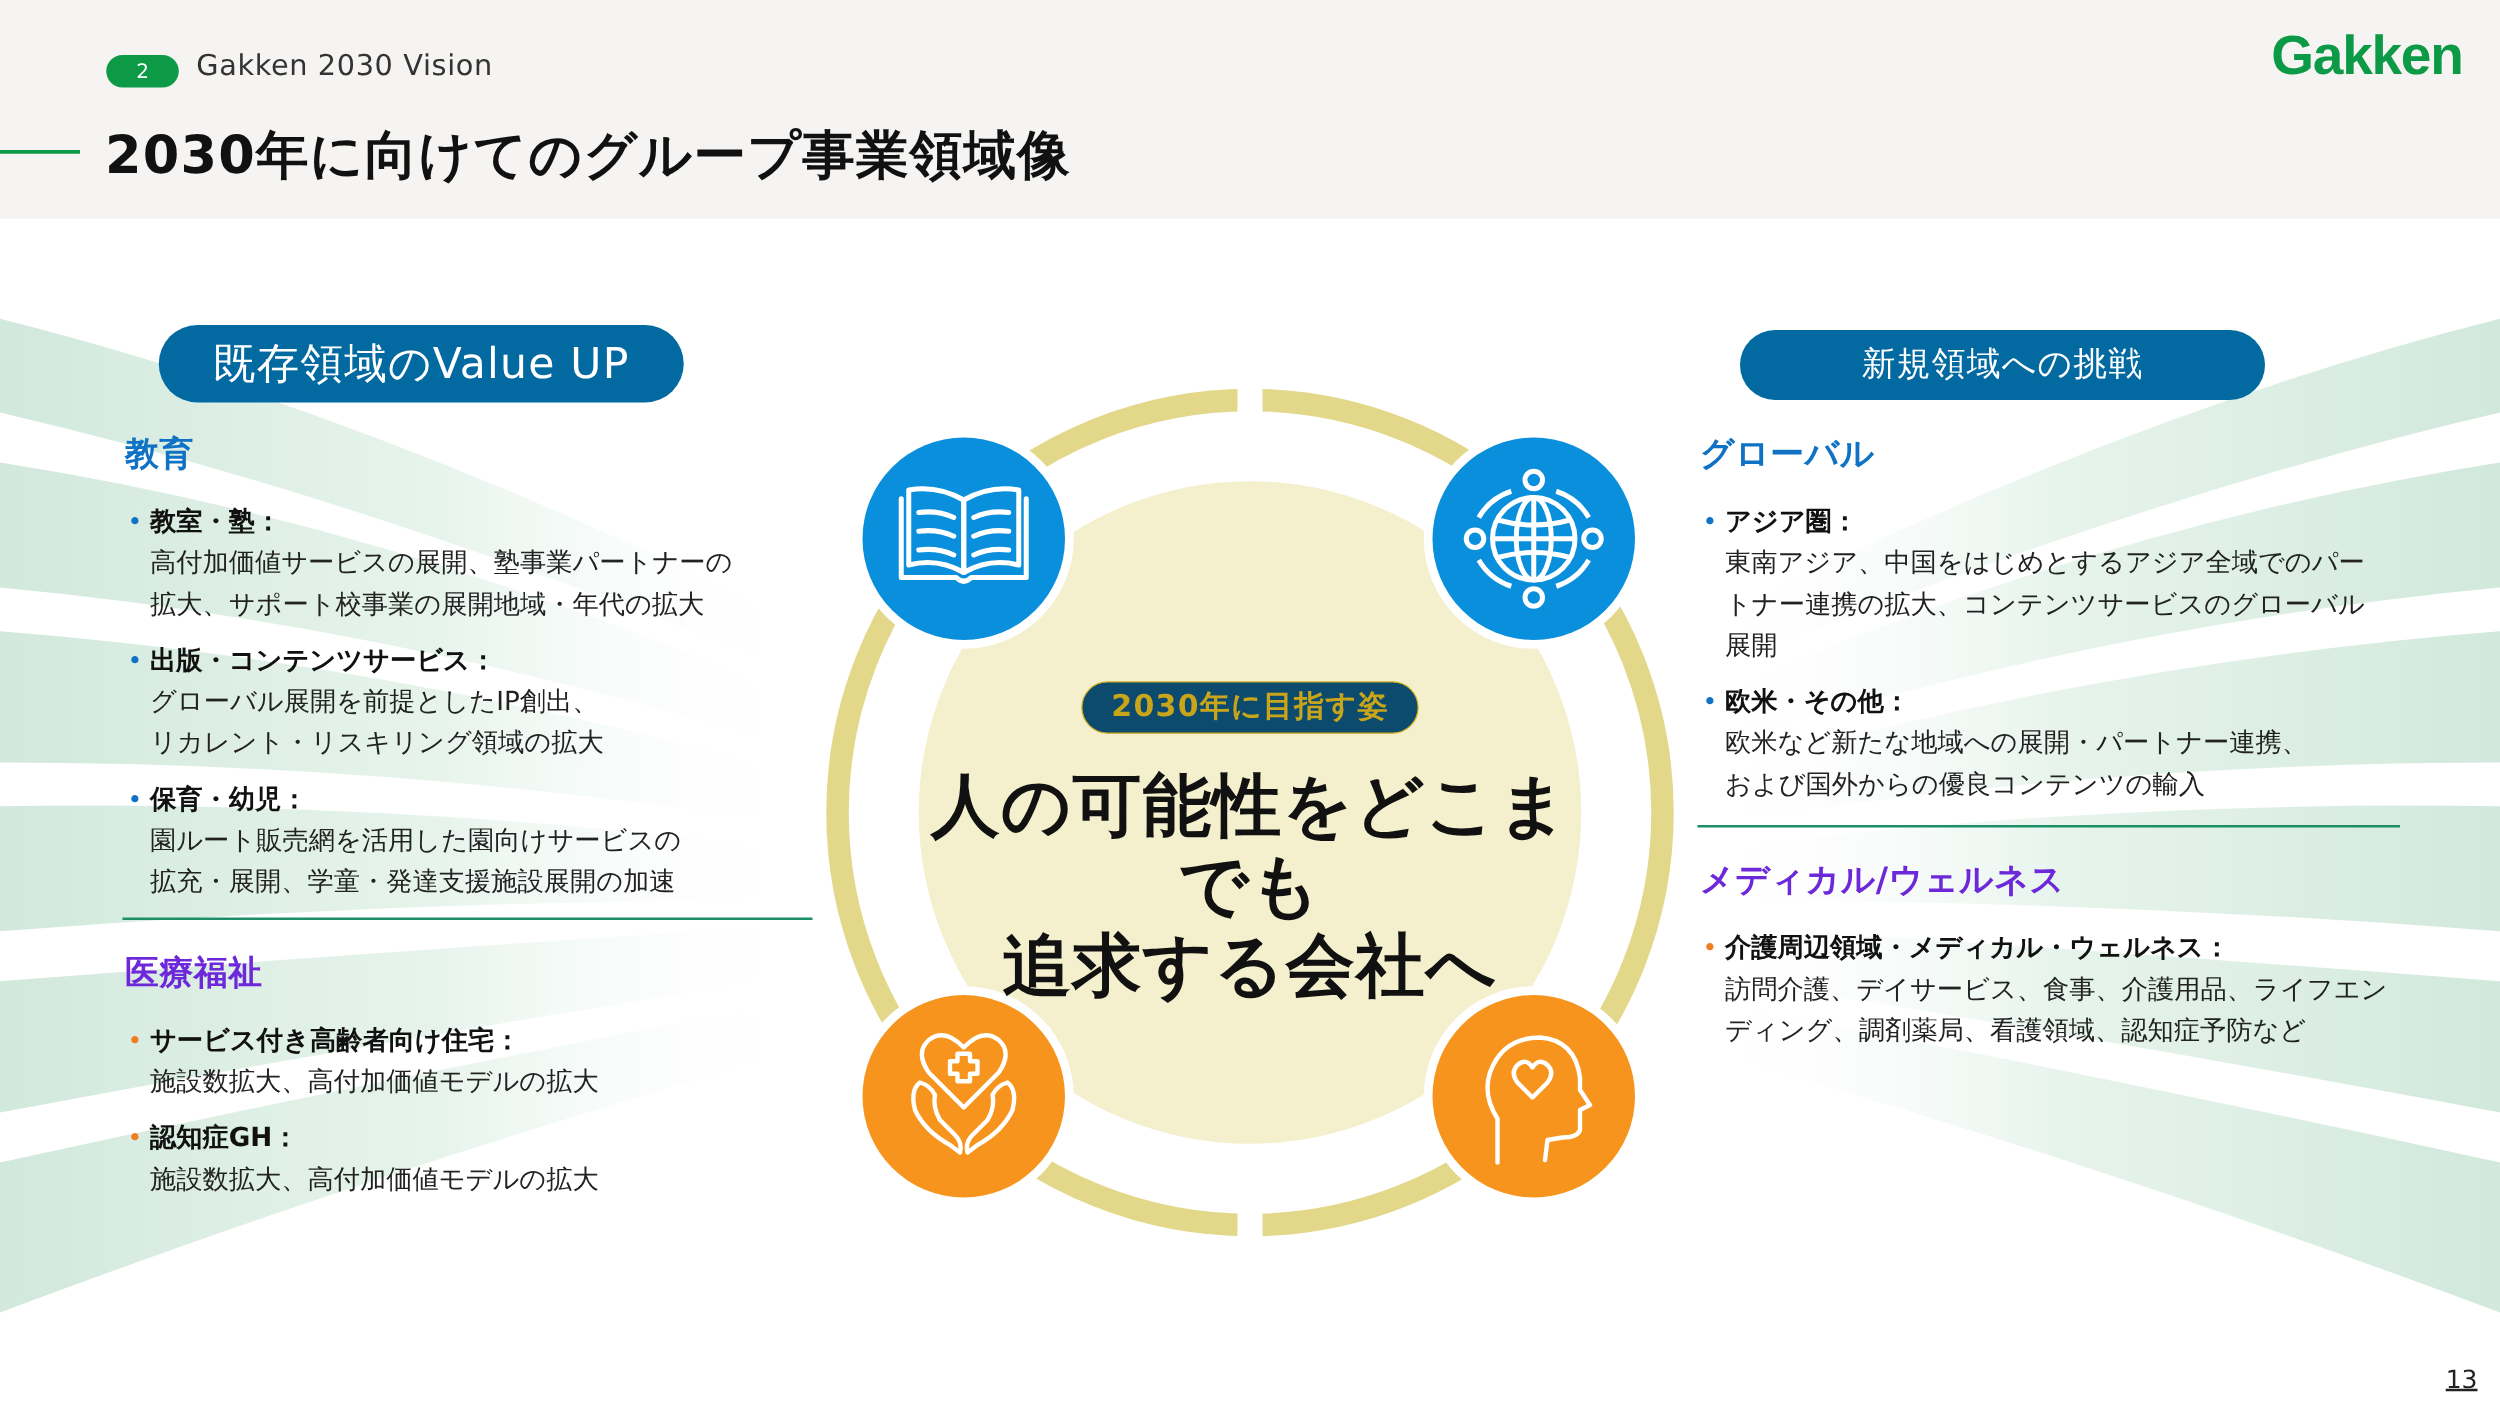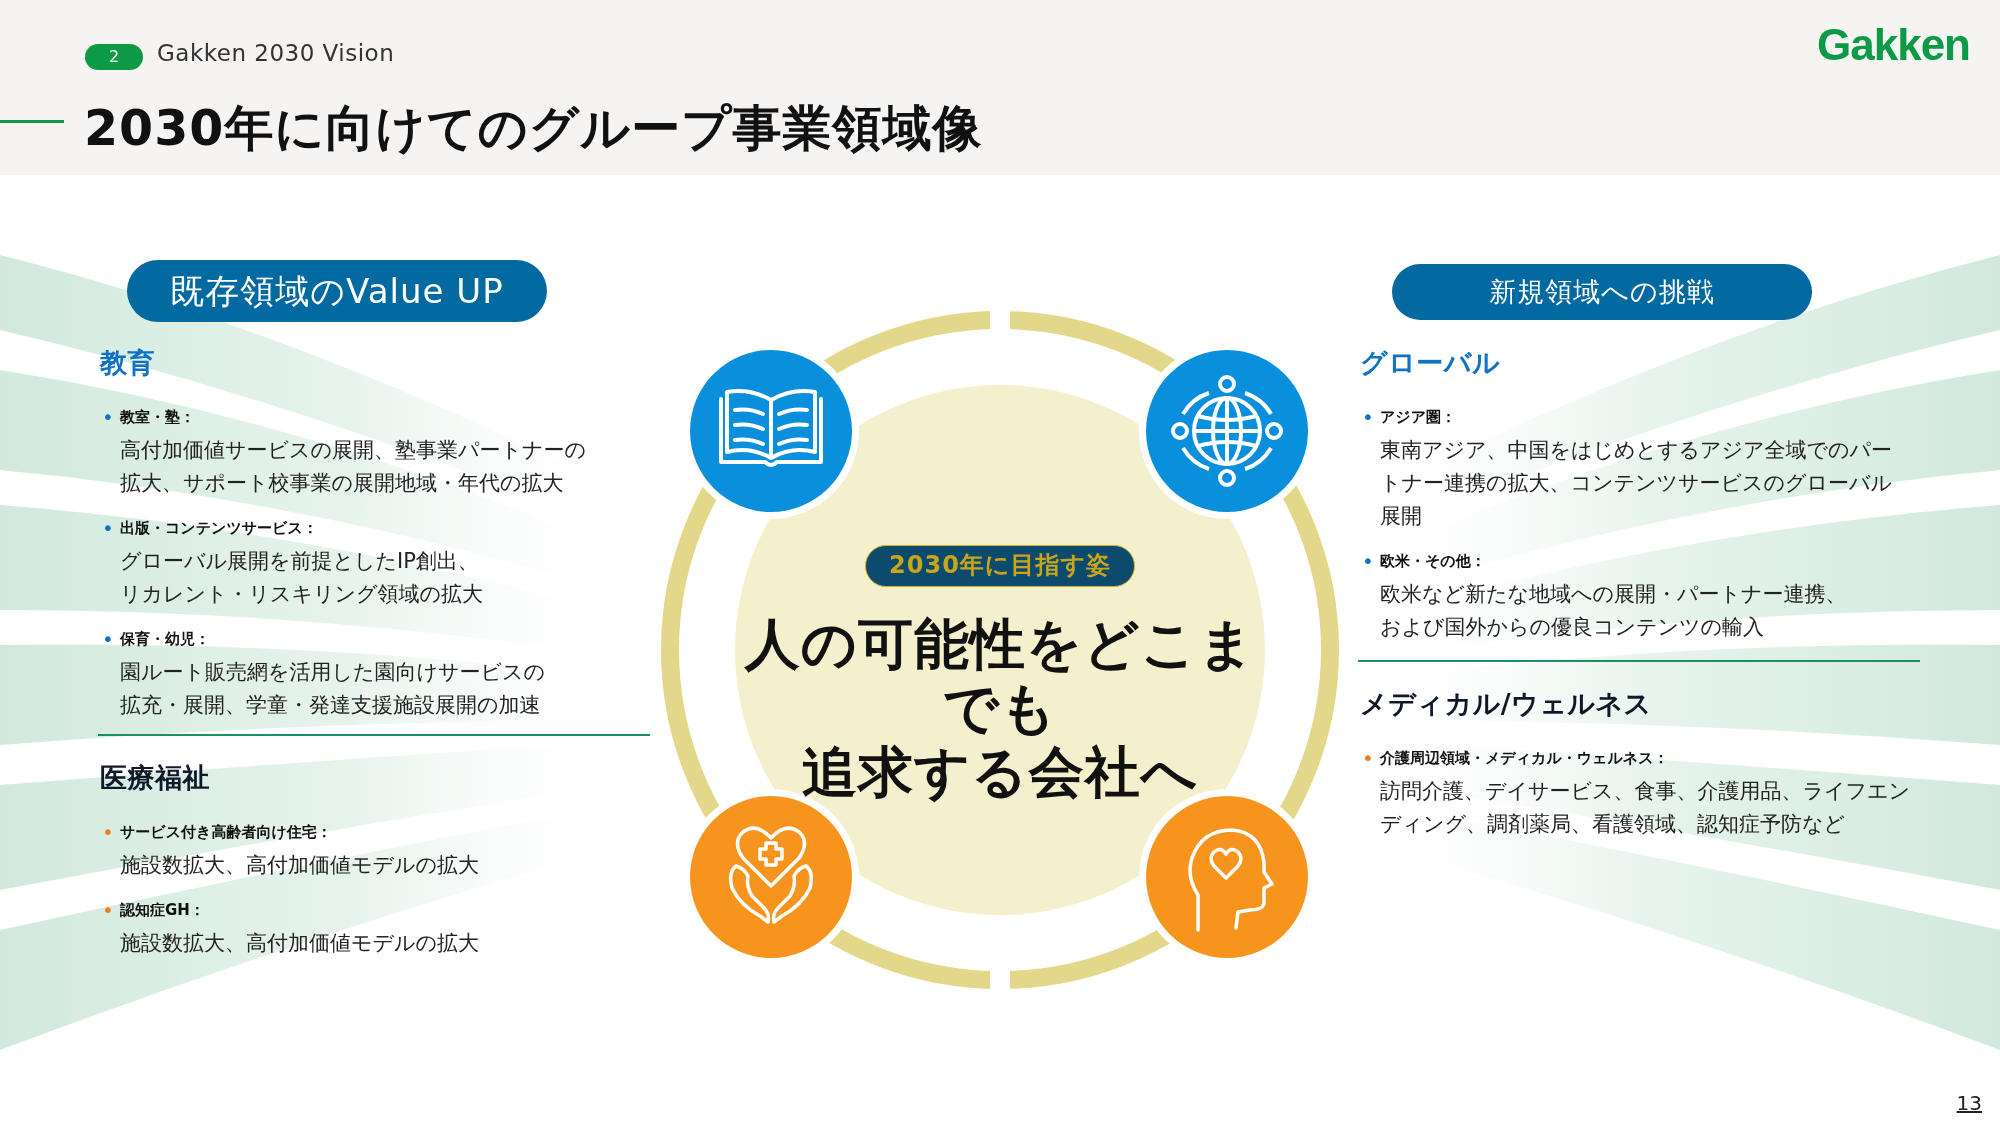--- a/index.html
+++ b/index.html
@@ -3,41 +3,41 @@
 <meta charset="utf-8">
 <style>
   * { box-sizing: border-box; margin: 0; padding: 0; }
   html, body { width: 2000px; height: 1125px; overflow: hidden; background: #ffffff; }
   body { position: relative; font-family: "DejaVu Sans", "Liberation Sans", sans-serif; color: #1a1a1a; }
 
   .header { position: absolute; left: 0; top: 0; width: 2000px; height: 175px; background: #f5f4f2; }
   .section-badge { position: absolute; left: 85px; top: 44px; width: 58px; height: 26px; border-radius: 13px; background: #0d9a46; color: #fff; font-size: 16px; line-height: 26px; text-align: center; }
   .section-label { position: absolute; left: 157px; top: 40px; font-size: 23px; color: #333; letter-spacing: 0.5px; }
   .title-line { position: absolute; left: 0; top: 120px; width: 64px; height: 3px; background: #0d9a46; }
-  .page-title { position: absolute; left: 84px; top: 96px; font-size: 49px; font-weight: bold; color: #111; letter-spacing: 1px; }
+  .page-title { position: absolute; left: 84px; top: 96px; font-size: 42px; font-weight: bold; color: #111; letter-spacing: 1px; }
   .logo { position: absolute; right: 30px; top: 20px; font-family: "Liberation Sans", sans-serif; font-weight: bold; font-size: 44px; color: #0d9a46; letter-spacing: -1px; }
 
   .bg-rays { position: absolute; left: 0; top: 175px; width: 2000px; height: 950px; }
 
   .pill { position: absolute; height: 62px; border-radius: 31px; background: #0369a1; color: #fff; font-size: 34px; line-height: 62px; text-align: center; font-weight: normal; letter-spacing: 1px; }
   .pill-left { left: 127px; top: 260px; width: 420px; }
   .pill-right { left: 1392px; top: 264px; width: 420px; height: 56px; line-height: 56px; font-size: 27px; }
 
   .col { position: absolute; }
   .col-left { left: 100px; top: 345px; width: 550px; }
   .col-right { left: 1360px; top: 345px; width: 560px; }
 
   .cat-title { font-size: 27px; font-weight: bold; margin-bottom: 20px; letter-spacing: 0.5px; }
   .cat-blue { color: #0f72c4; }
-  .cat-orange { color: #0f172a; }
+  .cat-orange { color: #6d28d9; }
   .item { position: relative; padding-left: 20px; margin-bottom: 12px; }
   .bullet { position: absolute; left: 2px; top: 0; font-size: 20px; line-height: 33px; }
   .bullet-blue { color: #0f72c4; }
   .bullet-orange { color: #f07d1e; }
-  .item-head { font-size: 15px; font-weight: bold; line-height: 33px; color: #111; }
+  .item-head { font-size: 21px; font-weight: bold; line-height: 33px; color: #111; }
   .item-body { font-size: 21px; line-height: 33px; color: #222; white-space: pre-line; }
   .divider { height: 2px; background: #1d8f68; margin: 10px 0 24px -2px; }
   .col-right .divider { margin-top: 16px; }
 
   .diagram { position: absolute; left: 640px; top: 300px; width: 720px; height: 720px; }
   .center-tag { position: absolute; left: 865px; top: 545px; width: 270px; height: 42px; border: 1.5px solid #d4b021; border-radius: 21px; background: #0c4a6e; color: #c9a51a; font-size: 24px; line-height: 39px; text-align: center; font-weight: bold; letter-spacing: 1px; }
   .center-text { position: absolute; left: 720px; top: 612px; width: 560px; text-align: center; font-size: 55px; line-height: 64px; font-weight: bold; color: #111; white-space: pre-line; letter-spacing: 1px; }
 
   .page-number { position: absolute; right: 18px; bottom: 10px; font-size: 20px; color: #222; text-decoration: underline; }
 </style>

